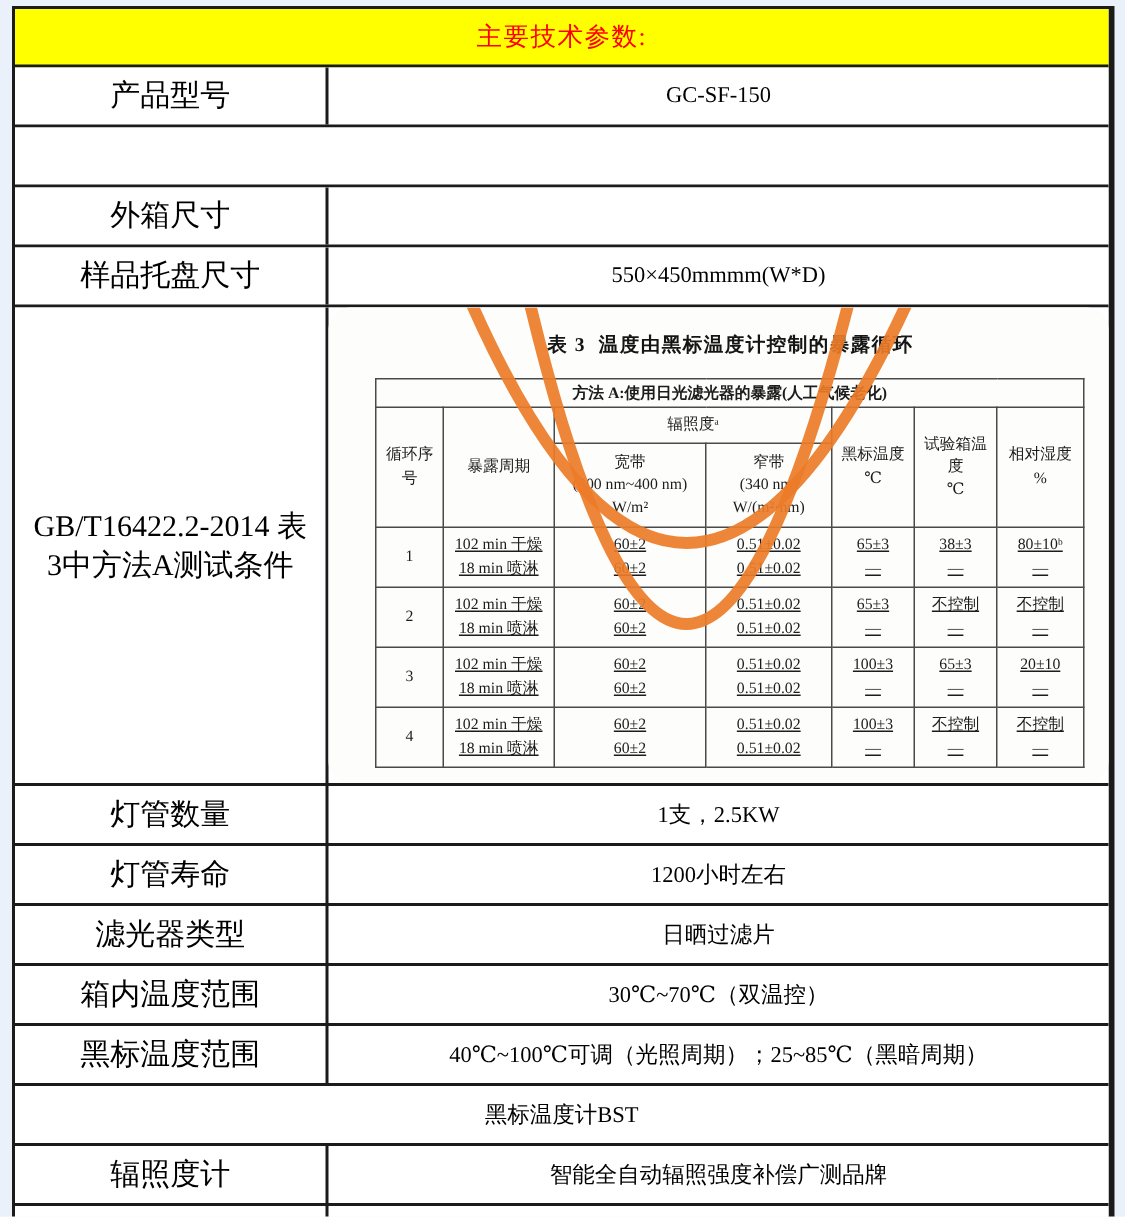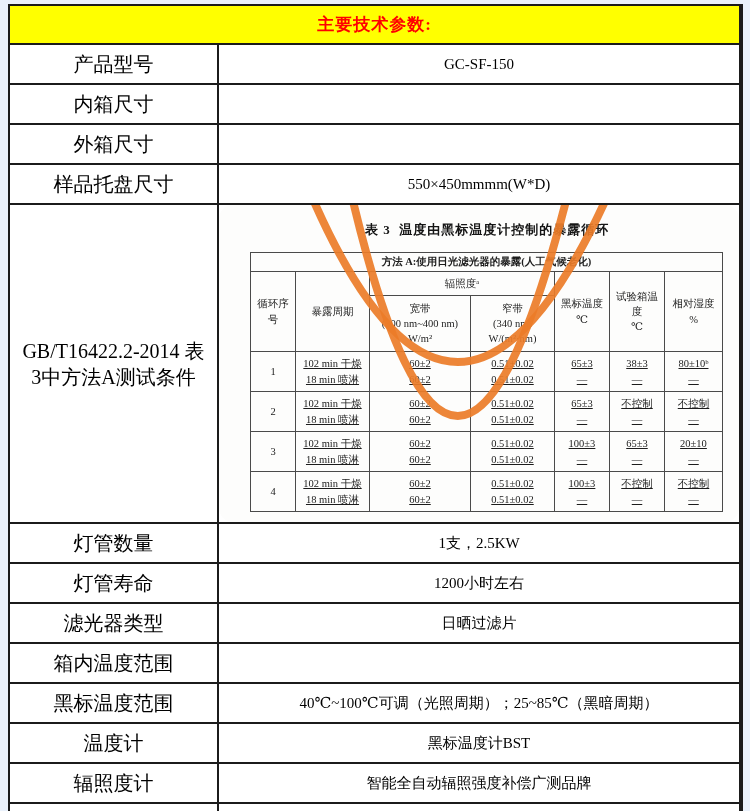--- a/index.html
+++ b/index.html
@@ -15,21 +15,21 @@
     position: absolute; left: 8px; top: 4px; width: 735px;
     background: #fff;
     border: 2px solid #1b1b1b;
     border-right-width: 4px;
   }
   .hdr {
     height: 39px;
     background: #ffff00;
     border-bottom: 2px solid #1b1b1b;
     display: flex; align-items: center; justify-content: center;
-    font-size: 17px; font-weight: bold; color: #ff0000;
+    font-size: 17px; font-weight: normal; color: #ff0000;
     letter-spacing: 1px;
   }
   .row { display: flex; border-bottom: 2px solid #1b1b1b; background: #fff; }
   .r40 { height: 40px; }
   .rbig { height: 319px; }
   .rcut { height: 20px; border-bottom: none; }
   .label {
     width: 209px; flex: none;
     border-right: 2px solid #1b1b1b;
     display: flex; align-items: center; justify-content: center;
@@ -70,21 +70,20 @@
   <div class="hdr">
     <span>主要技术参数:</span>
   </div>
 
   <div class="row r40">
     <div class="label">产品型号</div>
     <div class="value">GC-SF-150</div>
   </div>
 
   <div class="row r40">
-    <div class="label">内箱尺寸</div>
   </div>
 
   <div class="row r40">
     <div class="label">外箱尺寸</div>
   </div>
 
   <div class="row r40">
     <div class="label">样品托盘尺寸</div>
     <div class="value">550×450mmmm(W*D)</div>
   </div>
@@ -272,29 +271,29 @@
     <div class="value">1200小时左右</div>
   </div>
 
   <div class="row r40">
     <div class="label">滤光器类型</div>
     <div class="value">日晒过滤片</div>
   </div>
 
   <div class="row r40">
     <div class="label">箱内温度范围</div>
+    <div class="value">30℃~70℃（双温控）</div>
   </div>
 
   <div class="row r40">
     <div class="label">黑标温度范围</div>
     <div class="value">40℃~100℃可调（光照周期）；25~85℃（黑暗周期）</div>
   </div>
 
   <div class="row r40">
-    <div class="label">温度计</div>
     <div class="value">黑标温度计BST</div>
   </div>
 
   <div class="row r40">
     <div class="label">辐照度计</div>
     <div class="value">智能全自动辐照强度补偿广测品牌</div>
   </div>
 
   <div class="row rcut">
     <div class="label"></div>

